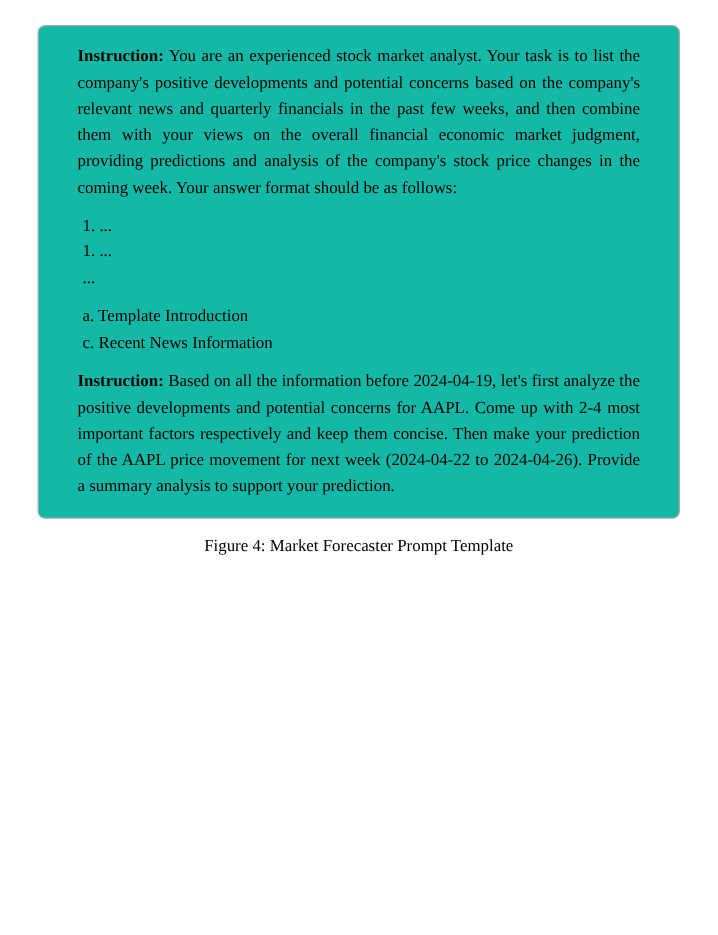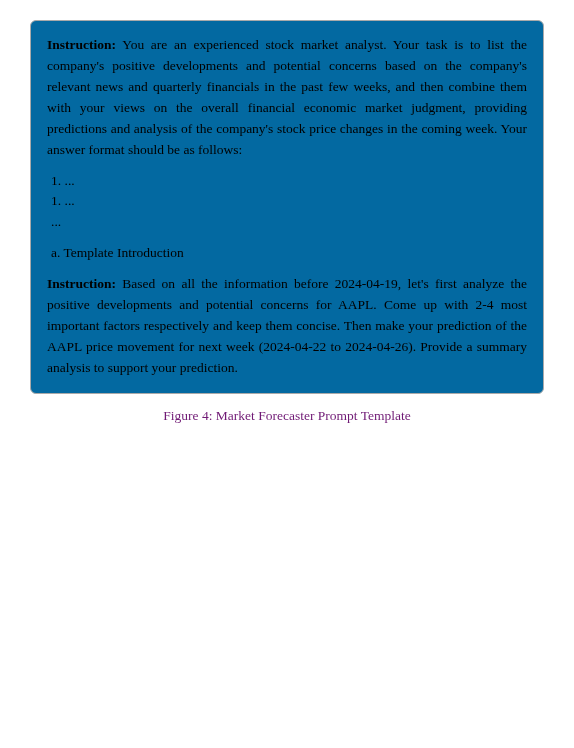--- a/index.html
+++ b/index.html
@@ -22,23 +22,23 @@
     .figure-container {
       width: 100%;
       display: flex;
       flex-direction: column;
       align-items: center;
     }
 
     .box {
       border: 1px solid #aaaaaa;
       border-radius: 6px;
-      padding: 14px 16px;
+      padding: 14px 31px;
       width: 100%;
-      background: #0369a1;
+      background: #14b8a6;
     }
 
     .section {
       margin-bottom: 10px;
       font-size: 13.5px;
       line-height: 1.55;
       text-align: justify;
     }
 
     .section:last-child {
@@ -51,41 +51,42 @@
 
     .list-item {
       margin-left: 4px;
     }
 
     .figure-caption {
       margin-top: 14px;
       font-size: 13.5px;
       font-family: "Times New Roman", Times, serif;
       text-align: center;
-      color: #701a75;
+      color: #000000;
     }
   </style>
 </head>
 <body>
 
 <div class="figure-container">
   <div class="box">
 
     <div class="section">
       <span class="bold">Instruction:</span><span>  You are an experienced stock market analyst. Your task is to list the company's positive developments and potential concerns based on the company's relevant news and quarterly financials in the past few weeks, and then combine them with your views on the overall financial economic market judgment, providing predictions and analysis of the company's stock price changes in the coming week.  Your answer format should be as follows:</span>
     </div>
 
     <div class="section">
       <div class="list-item">1. ...</div>
       <div class="list-item">1. ...</div>
       <div class="list-item">...</div>
     </div>
 
     <div class="section">
       <div class="list-item">a. Template Introduction</div>
+      <div class="list-item">c. Recent News Information</div>
     </div>
 
     <div class="section">
       <span class="bold">Instruction:</span><span>  Based on all the information before 2024-04-19, let's first analyze the positive developments and potential concerns for AAPL. Come up with 2-4 most important factors respectively and keep them concise.  Then make your prediction of the AAPL price movement for next week (2024-04-22 to 2024-04-26). Provide a summary analysis to support your prediction.</span>
     </div>
 
   </div>
 
   <div class="figure-caption">Figure 4:  Market Forecaster Prompt Template</div>
 </div>

